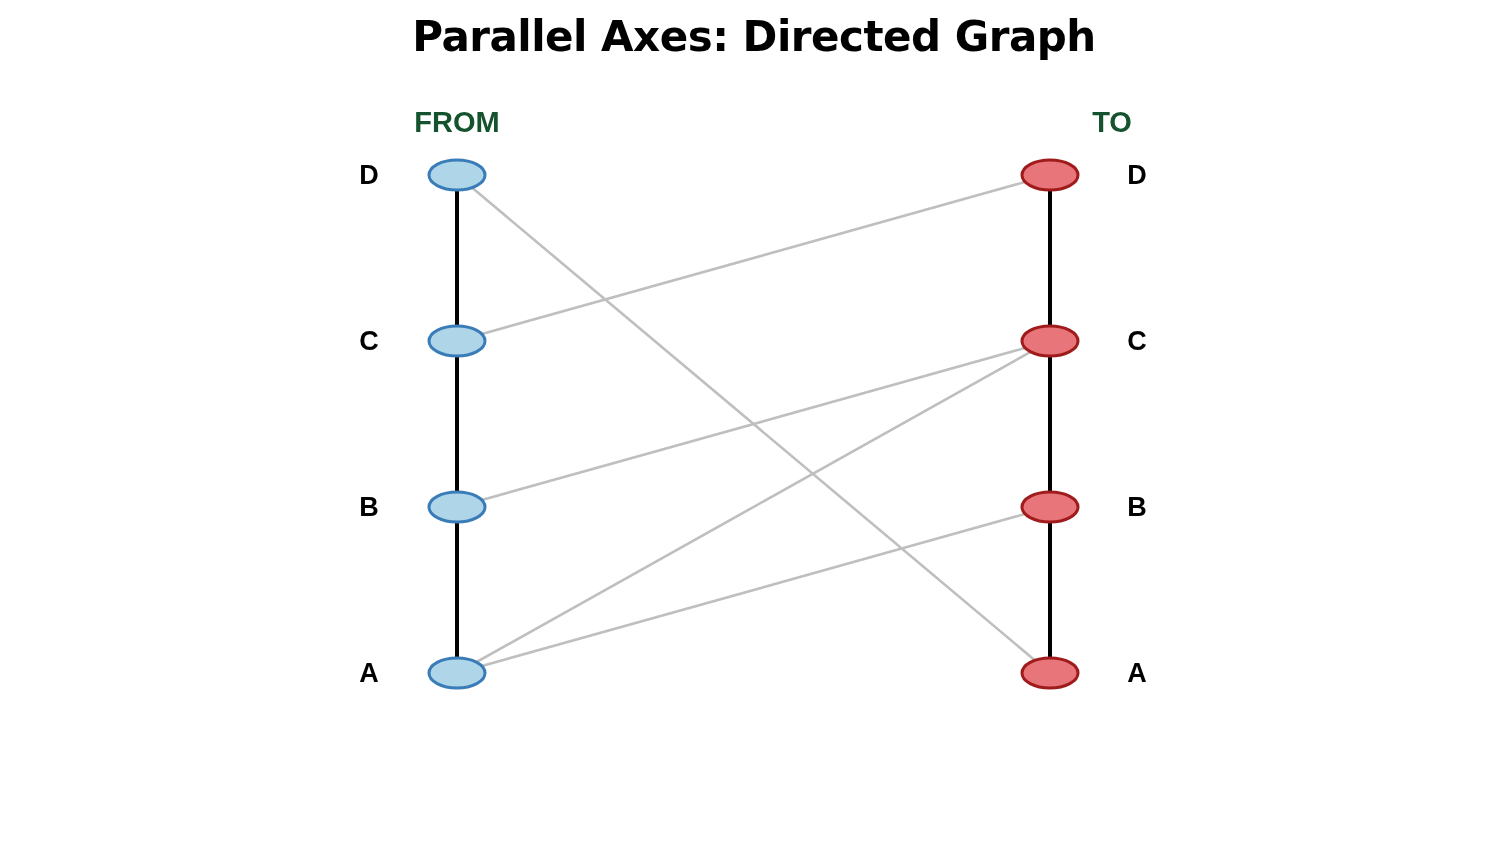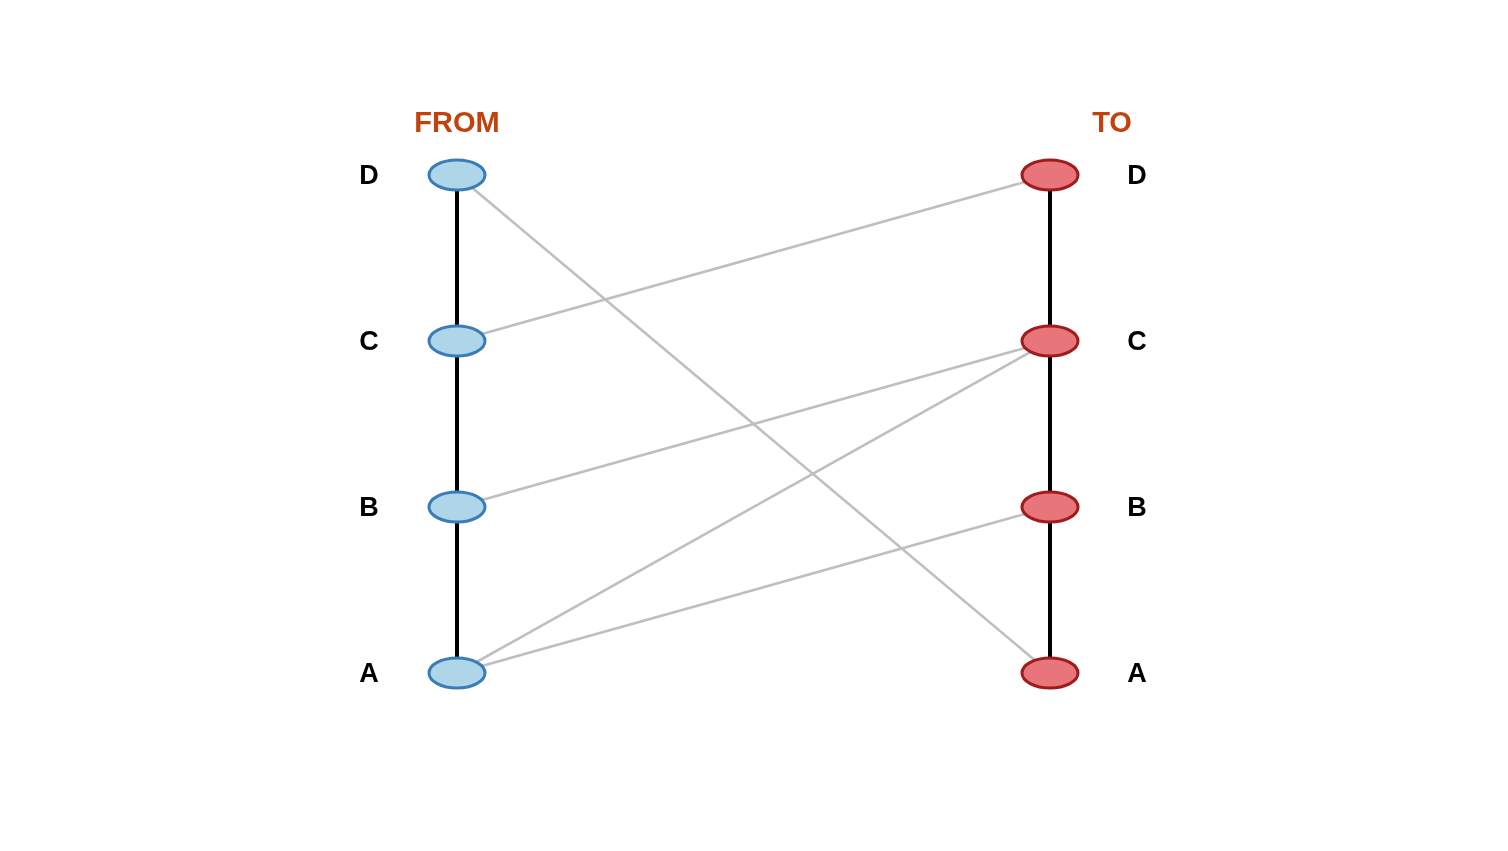--- a/index.html
+++ b/index.html
@@ -30,21 +30,21 @@
     font-size: 42px;
     letter-spacing: -0.5px;
     color: #000000;
     white-space: nowrap;
   }
   .axis-header {
     position: absolute;
     font-family: "Liberation Sans", sans-serif;
     font-weight: bold;
     font-size: 29px;
-    color: #c2410c;
+    color: #14532d;
     white-space: nowrap;
     text-align: center;
     transform: translateX(-50%);
   }
   #axis-header-from { left: 457px; top: 106px; }
   #axis-header-to   { left: 1112px; top: 106px; }
 
   #graph-svg {
     position: absolute;
     left: 0;
@@ -60,20 +60,21 @@
     color: #000000;
     white-space: nowrap;
     transform: translate(-50%, -50%);
   }
 </style>
 </head>
 <body>
 
 <div id="figure">
 
+  <div id="chart-title">Parallel Axes: Directed Graph</div>
 
   <div class="axis-header" id="axis-header-from">FROM</div>
 
   <div class="axis-header" id="axis-header-to">TO</div>
 
   <svg id="graph-svg" viewBox="0 0 1508 851">
     <g id="edges-layer">
         <line x1="457" y1="175" x2="1050" y2="673" stroke="#bfbfbf" stroke-width="2.6" stroke-linecap="round"></line>
         <line x1="457" y1="341" x2="1050" y2="175" stroke="#bfbfbf" stroke-width="2.6" stroke-linecap="round"></line>
         <line x1="457" y1="507" x2="1050" y2="341" stroke="#bfbfbf" stroke-width="2.6" stroke-linecap="round"></line>

